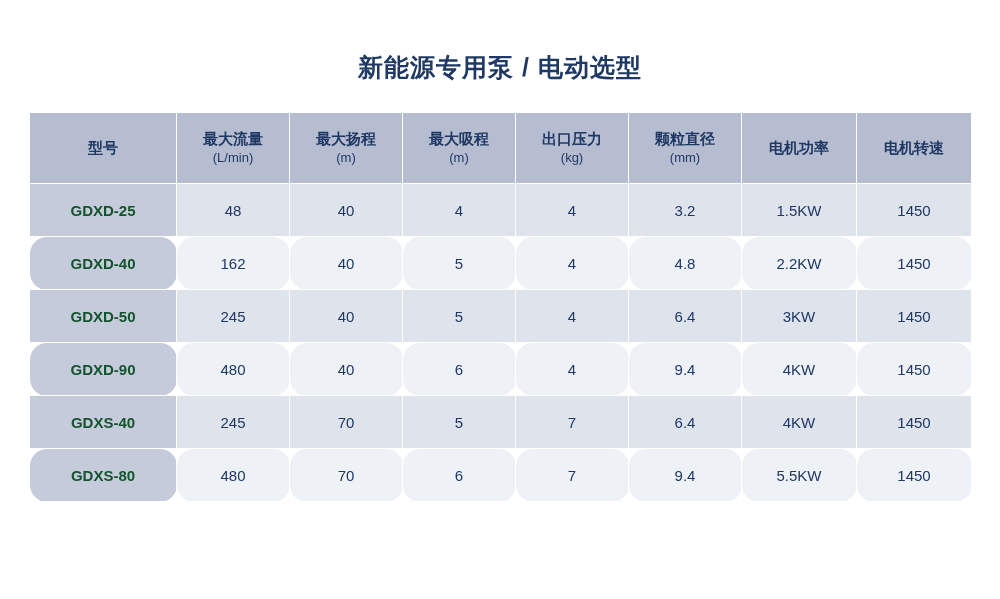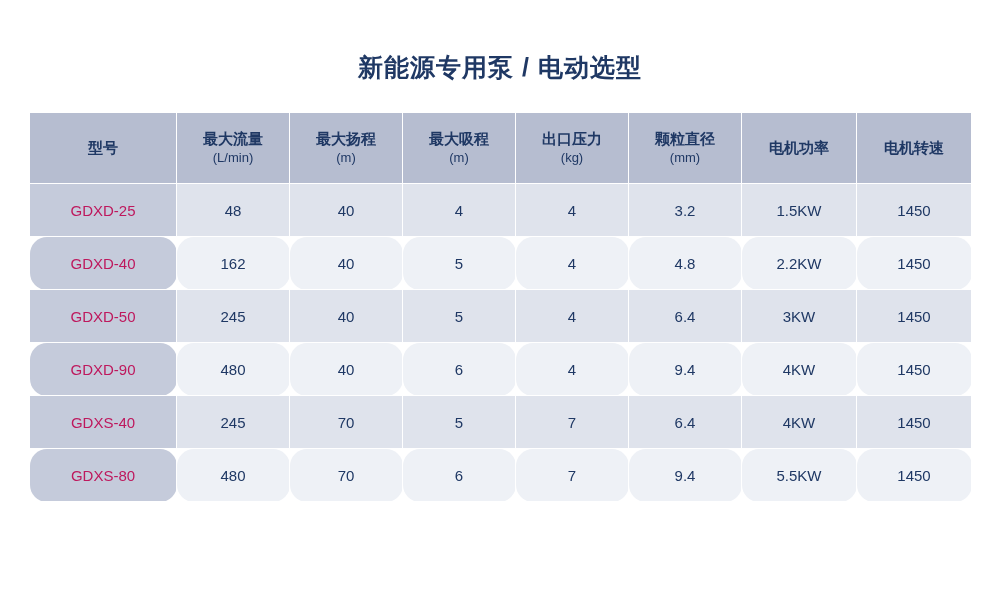--- a/index.html
+++ b/index.html
@@ -59,23 +59,23 @@
   }
   table.spec tbody td {
     height: 48px;
     font-size: 15px;
     color: #1f3864;
     background: #dfe3ec;
     padding: 2px;
   }
   table.spec tbody td.model {
     background: #c5cbdb;
-    font-weight: normal;
+    font-weight: bold;
     font-size: 15px;
-    color: #be185d;
+    color: #14532d;
   }
   table.spec tbody tr.alt td {
     background: #eef1f6;
     border-radius: 17px;
   }
   table.spec tbody tr.alt td.model {
     background: #c5cbdb;
   }
   col.c0 { width: 147px; }
   col.c1 { width: 113px; }

